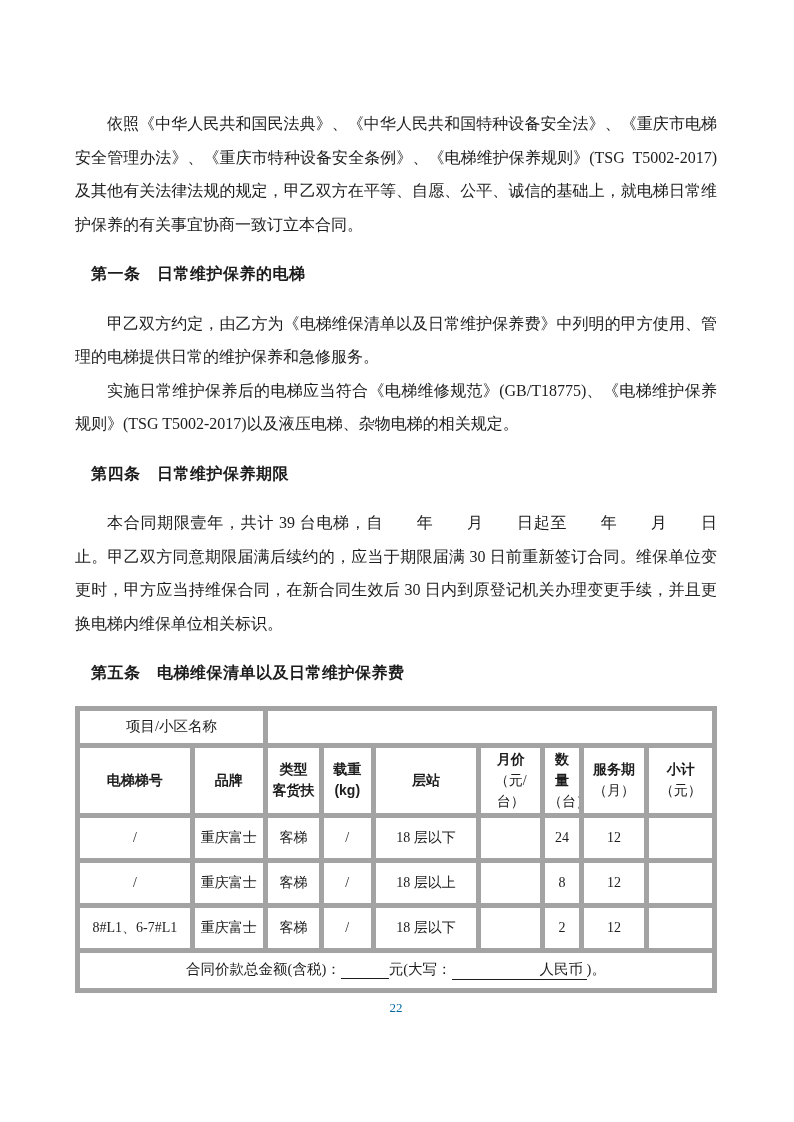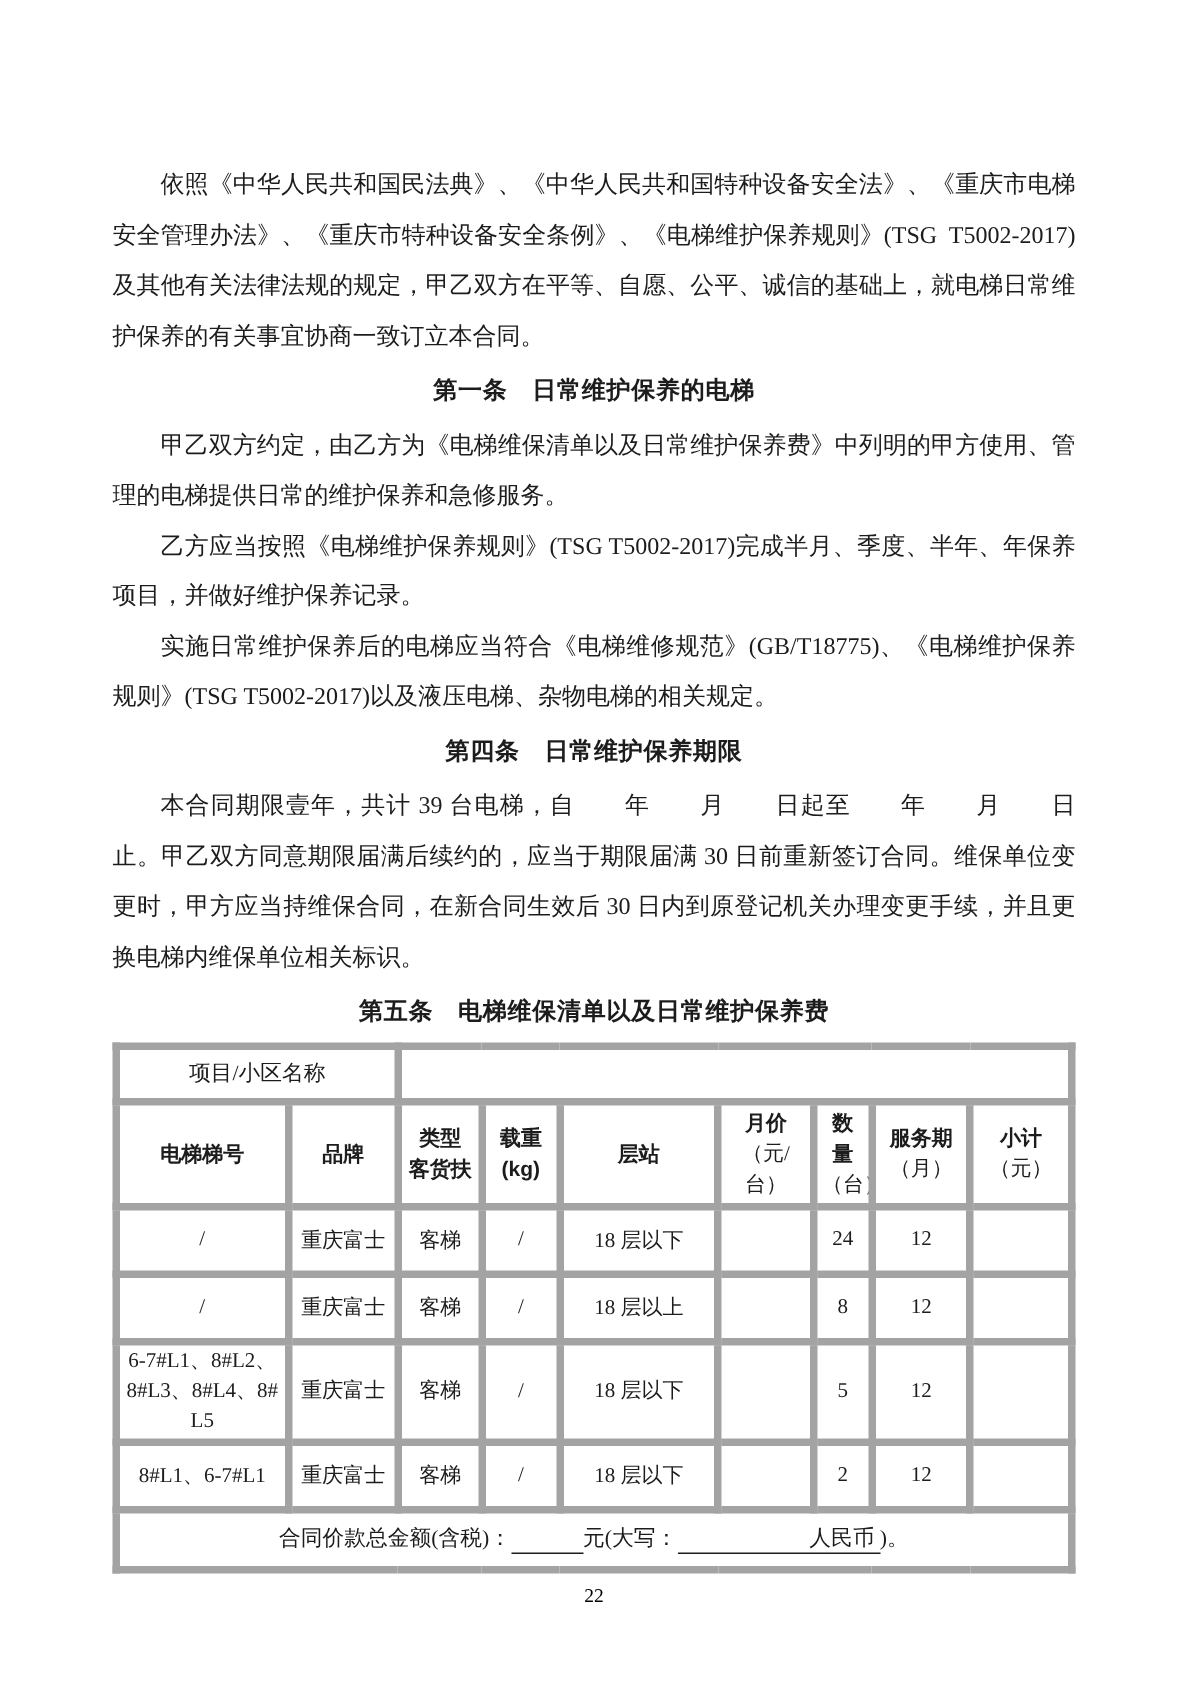--- a/index.html
+++ b/index.html
@@ -15,27 +15,26 @@
     border-radius:12px;
   }
   p.para {
     margin:0;
     font-size:16px;
     line-height:33.5px;
     text-align:justify;
     text-indent:2em;
   }
   h3.art {
-    margin:3px;
+    margin:16px;
     font-size:16px;
     line-height:33.5px;
     font-weight:700;
     font-family:"Liberation Sans","DejaVu Sans",sans-serif;
     letter-spacing:0.5px;
-    text-align:center;
   }
   table.mtbl {
     width:100%;
     border-collapse:collapse;
     table-layout:fixed;
     border:2px solid #333333;
     margin-top:0;
     font-size:14px;
   }
   .mtbl th, .mtbl td {
@@ -59,34 +58,33 @@
   .row-tall td { height:44px; line-height:20px; }
   .r-total td { height:33px; font-size:14.5px; }
   .blank { display:inline-block; border-bottom:1px solid #1c1c1c; }
   .blank::after { content:"\00a0"; }
   .blank-amount { width:48px; }
   .blank-words { width:135px; text-align:right; }
   .pageno {
     text-align:center;
     margin-top:7px;
     font-size:13px;
-    color:#000000;
+    color:#0369a1;
   }
 </style>
 </head>
 <body>
 
 <div class="page">
 
   <p class="para">依照《中华人民共和国民法典》、《中华人民共和国特种设备安全法》、《重庆市电梯安全管理办法》、《重庆市特种设备安全条例》、《电梯维护保养规则》(TSG&nbsp; T5002-2017)及其他有关法律法规的规定，甲乙双方在平等、自愿、公平、诚信的基础上，就电梯日常维护保养的有关事宜协商一致订立本合同。</p>
 
   <h3 class="art">第一条　日常维护保养的电梯</h3>
   <p class="para">甲乙双方约定，由乙方为《电梯维保清单以及日常维护保养费》中列明的甲方使用、管理的电梯提供日常的维护保养和急修服务。</p>
 
-  <p class="para">乙方应当按照《电梯维护保养规则》(TSG T5002-2017)完成半月、季度、半年、年保养项目，并做好维护保养记录。</p>
 
   <p class="para">实施日常维护保养后的电梯应当符合《电梯维修规范》(GB/T18775)、《电梯维护保养规则》(TSG T5002-2017)以及液压电梯、杂物电梯的相关规定。</p>
 
   <h3 class="art">第四条　日常维护保养期限</h3>
   <p class="para">本合同期限壹年，共计 39 台电梯，自　　年　　月　　日起至　　年　　月　　日止。甲乙双方同意期限届满后续约的，应当于期限届满 30 日前重新签订合同。维保单位变更时，甲方应当持维保合同，在新合同生效后 30 日内到原登记机关办理变更手续，并且更换电梯内维保单位相关标识。</p>
 
   <h3 class="art">第五条　电梯维保清单以及日常维护保养费</h3>
 
   <table class="mtbl">
     <colgroup>
@@ -158,31 +156,20 @@
         <td>/</td>
         <td>重庆富士</td>
         <td>客梯</td>
         <td>/</td>
         <td>18 层以上</td>
         <td></td>
         <td>8</td>
         <td>12</td>
         <td></td>
       </tr>
-      <tr class="row-tall">
-        <td>6-7#L1、8#L2、8#L3、8#L4、8#L5</td>
-        <td>重庆富士</td>
-        <td>客梯</td>
-        <td>/</td>
-        <td>18 层以下</td>
-        <td></td>
-        <td>5</td>
-        <td>12</td>
-        <td></td>
-      </tr>
       <tr class="row-std">
         <td>8#L1、6-7#L1</td>
         <td>重庆富士</td>
         <td>客梯</td>
         <td>/</td>
         <td>18 层以下</td>
         <td></td>
         <td>2</td>
         <td>12</td>
         <td></td>

